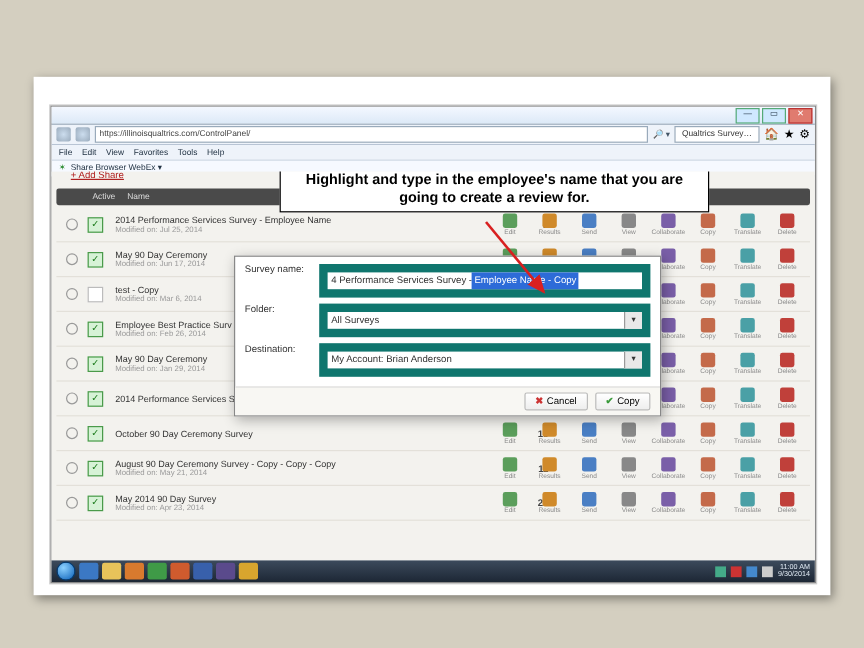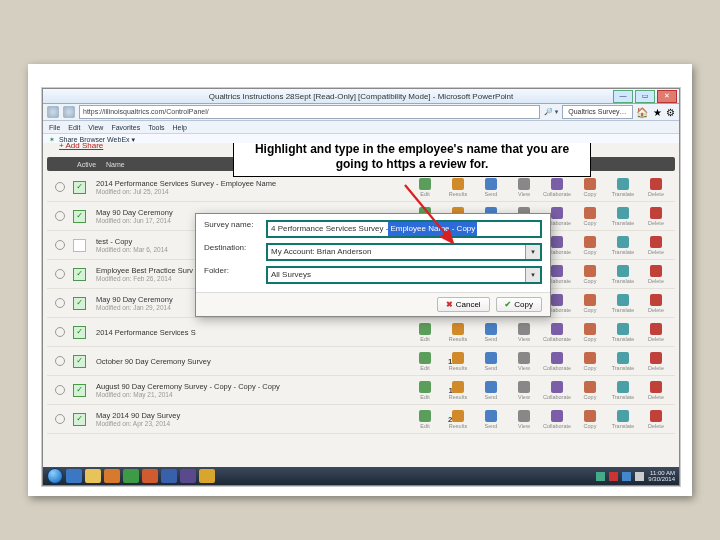--- a/index.html
+++ b/index.html
@@ -33,21 +33,21 @@
 .count{position:absolute;right:218px;font-size:8px;color:#444;font-weight:bold}
 .actions{position:absolute;right:6px;display:flex;gap:7px}
 .aicon{display:flex;flex-direction:column;align-items:center;font-size:5.5px;color:#8a8a8a;width:26px}
 .aicon .ic{width:12px;height:12px;border-radius:2px;margin-bottom:1px}
 
 .dialog{position:absolute;left:152px;top:70px;width:354px;background:#fff;border:1px solid #888;box-shadow:2px 3px 10px rgba(0,0,0,.3);z-index:5}
 .dlg-title{background:#ecebe6;border-bottom:1px solid #ccc;font-size:9px;font-weight:bold;color:#333;padding:5px 8px}
 .dlg-body{padding:6px 8px 3px}
 .frow{display:flex;align-items:flex-start;margin-bottom:5px}
 .flabel{width:62px;font-size:8px;color:#333}
-.finput{flex:1;height:14px;border:2px solid #0f766e;background:#fff;font-size:8px;line-height:14px;padding:0 3px;color:#333;position:relative;display:flex;align-items:center}
+.finput{flex:1;height:14px;border:7px solid #0f766e;background:#fff;font-size:8px;line-height:14px;padding:0 3px;color:#333;position:relative;display:flex;align-items:center}
 .selbtn{position:absolute;right:0;top:0;width:14px;height:14px;background:#e8e8e8;border-left:1px solid #999;text-align:center;line-height:14px;font-size:7px;color:#333}
 .highlight{background:#2d6bd8;color:#fff;padding:0 2px}
 .dlg-ftr{border-top:1px solid #ddd;padding:4px 8px;display:flex;justify-content:flex-end;gap:6px;background:#f8f7f3}
 .dlgbtn{border:1px solid #bbb;background:linear-gradient(#fff,#eee);padding:2px 8px;font-size:8px;border-radius:2px;display:flex;align-items:center;gap:3px}
 .xred{color:#c33;font-weight:bold}
 .chkgreen{color:#3a9a3a;font-weight:bold}
 
 .callout{position:absolute;left:190px;top:-6px;width:340px;background:#fff;border:1.5px solid #000;padding:4px 8px;font-size:12px;font-weight:bold;text-align:center;line-height:1.25;z-index:8}
 .arrow{position:absolute;left:332px;top:38px;z-index:7}
 
@@ -59,21 +59,20 @@
 .trayico{width:9px;height:9px}
 </style>
 </head>
 <body>
 
 <div class="slide-frame"></div>
 
 <div class="ppt-window">
 
   <div class="ppt-titlebar">
-    <span>Qualtrics Instructions 28Sept [Read-Only] [Compatibility Mode] - Microsoft PowerPoint</span>
     <div class="winbtns">
       <div class="winbtn">—</div>
       <div class="winbtn">▭</div>
       <div class="winbtn close">✕</div>
     </div>
   </div>
 
   <div class="ie-toolbar">
     <span class="navico" style="background:radial-gradient(#cde,#9ab)"></span>
     <span class="navico" style="background:radial-gradient(#cde,#9ab)"></span>
@@ -482,50 +481,50 @@
               <span>Translate</span>
             </div>
             <div class="aicon">
               <div class="ic" style="background: rgb(192, 64, 58);"></div>
               <span>Delete</span>
             </div>
           </div>
         </div>
       </div>
 
-    <div class="callout">Highlight and type in the employee's name that you are going to https a review for.</div>
+    <div class="callout">Highlight and type in the employee's name that you are going to create a review for.</div>
     <svg class="arrow" width="100" height="80">
       <defs>
           <marker id="ah" markerWidth="8" markerHeight="8" refX="6" refY="3" orient="auto">
             <path d="M0,0 L7,3 L0,6 Z" fill="#d82020"></path>
           </marker>
         </defs>
       <line x1="30" y1="4" x2="78" y2="62" stroke="#d82020" stroke-width="2.2" marker-end="url(#ah)"></line>
     </svg>
 
     <div class="dialog">
       <div class="dlg-body">
         <div class="frow">
           <div class="flabel">Survey name:</div>
           <div class="finput">
             <span>4 Performance Services Survey - </span>
               <span class="highlight">Employee Name - Copy</span>
           </div>
         </div>
         <div class="frow">
+          <div class="flabel">Folder:</div>
+          <div class="finput">
+              <span>All Surveys</span>
+              <span class="selbtn">▾</span>
+            </div>
+        </div>
+        <div class="frow">
           <div class="flabel">Destination:</div>
           <div class="finput">
               <span>My Account: Brian Anderson</span>
-              <span class="selbtn">▾</span>
-            </div>
-        </div>
-        <div class="frow">
-          <div class="flabel">Folder:</div>
-          <div class="finput">
-              <span>All Surveys</span>
               <span class="selbtn">▾</span>
             </div>
         </div>
       </div>
       <div class="dlg-ftr">
         <div class="dlgbtn">
             <span class="xred">✖</span>
             <span>Cancel</span>
           </div>
         <div class="dlgbtn">

